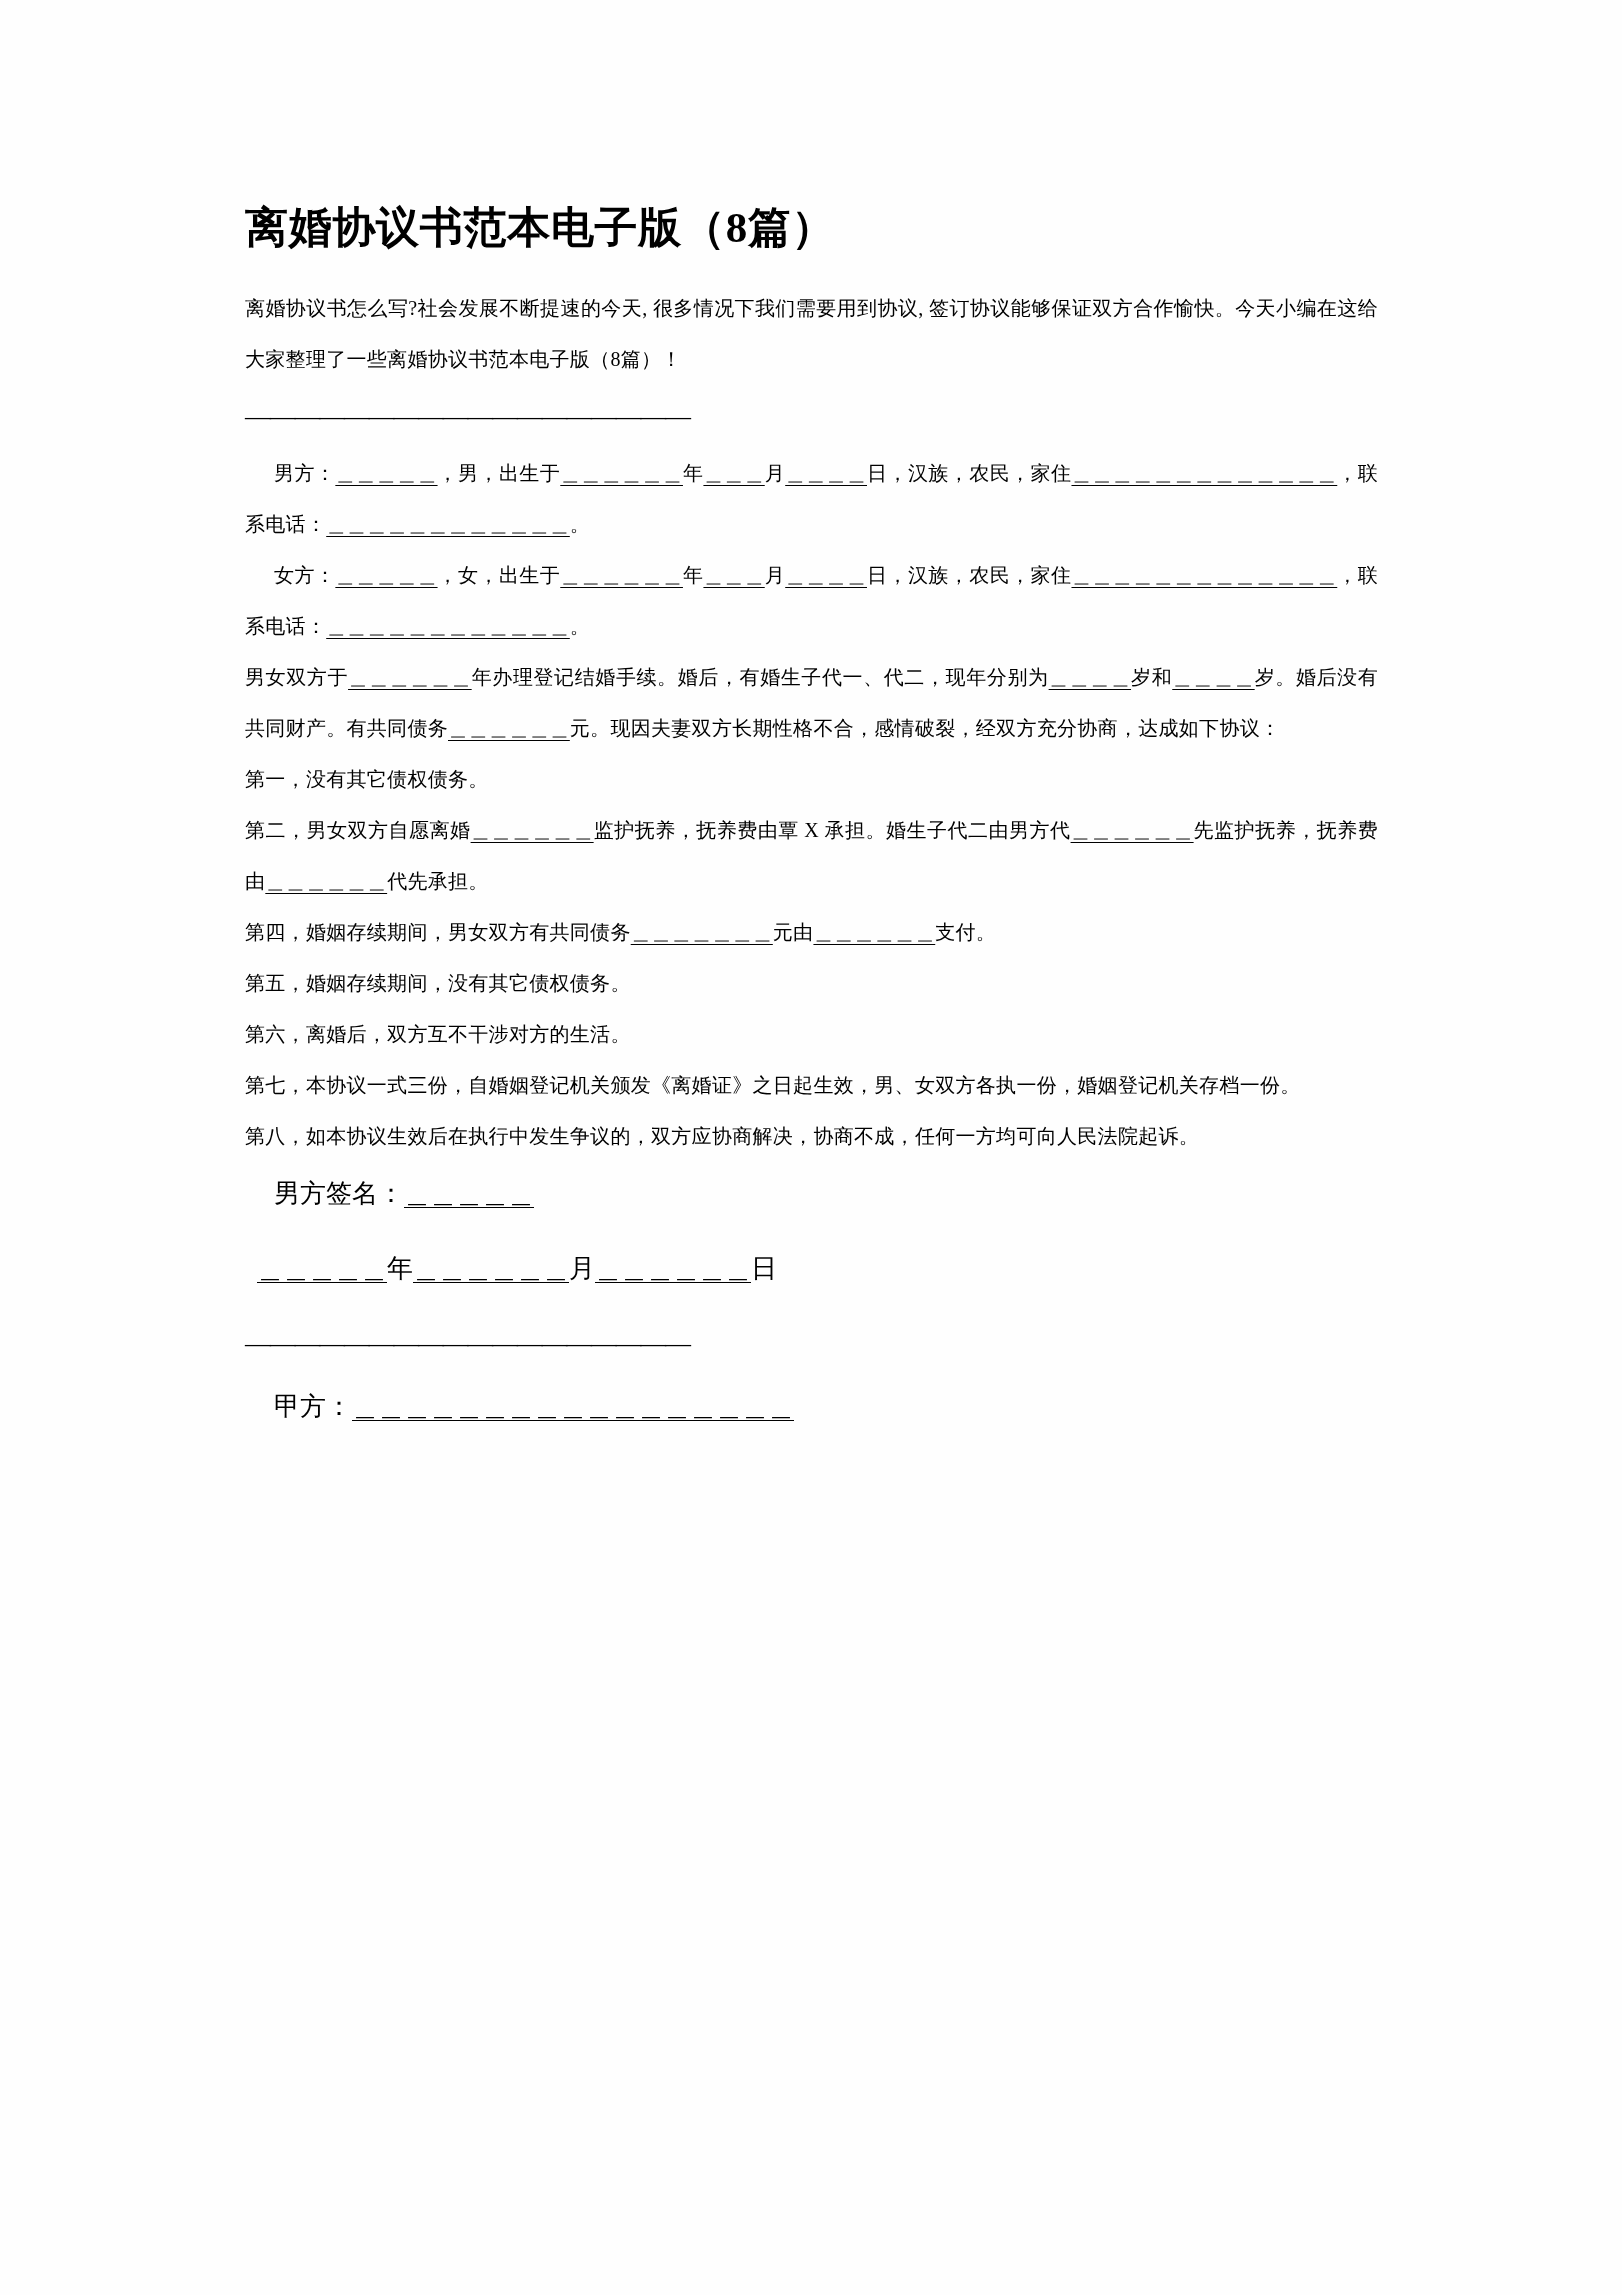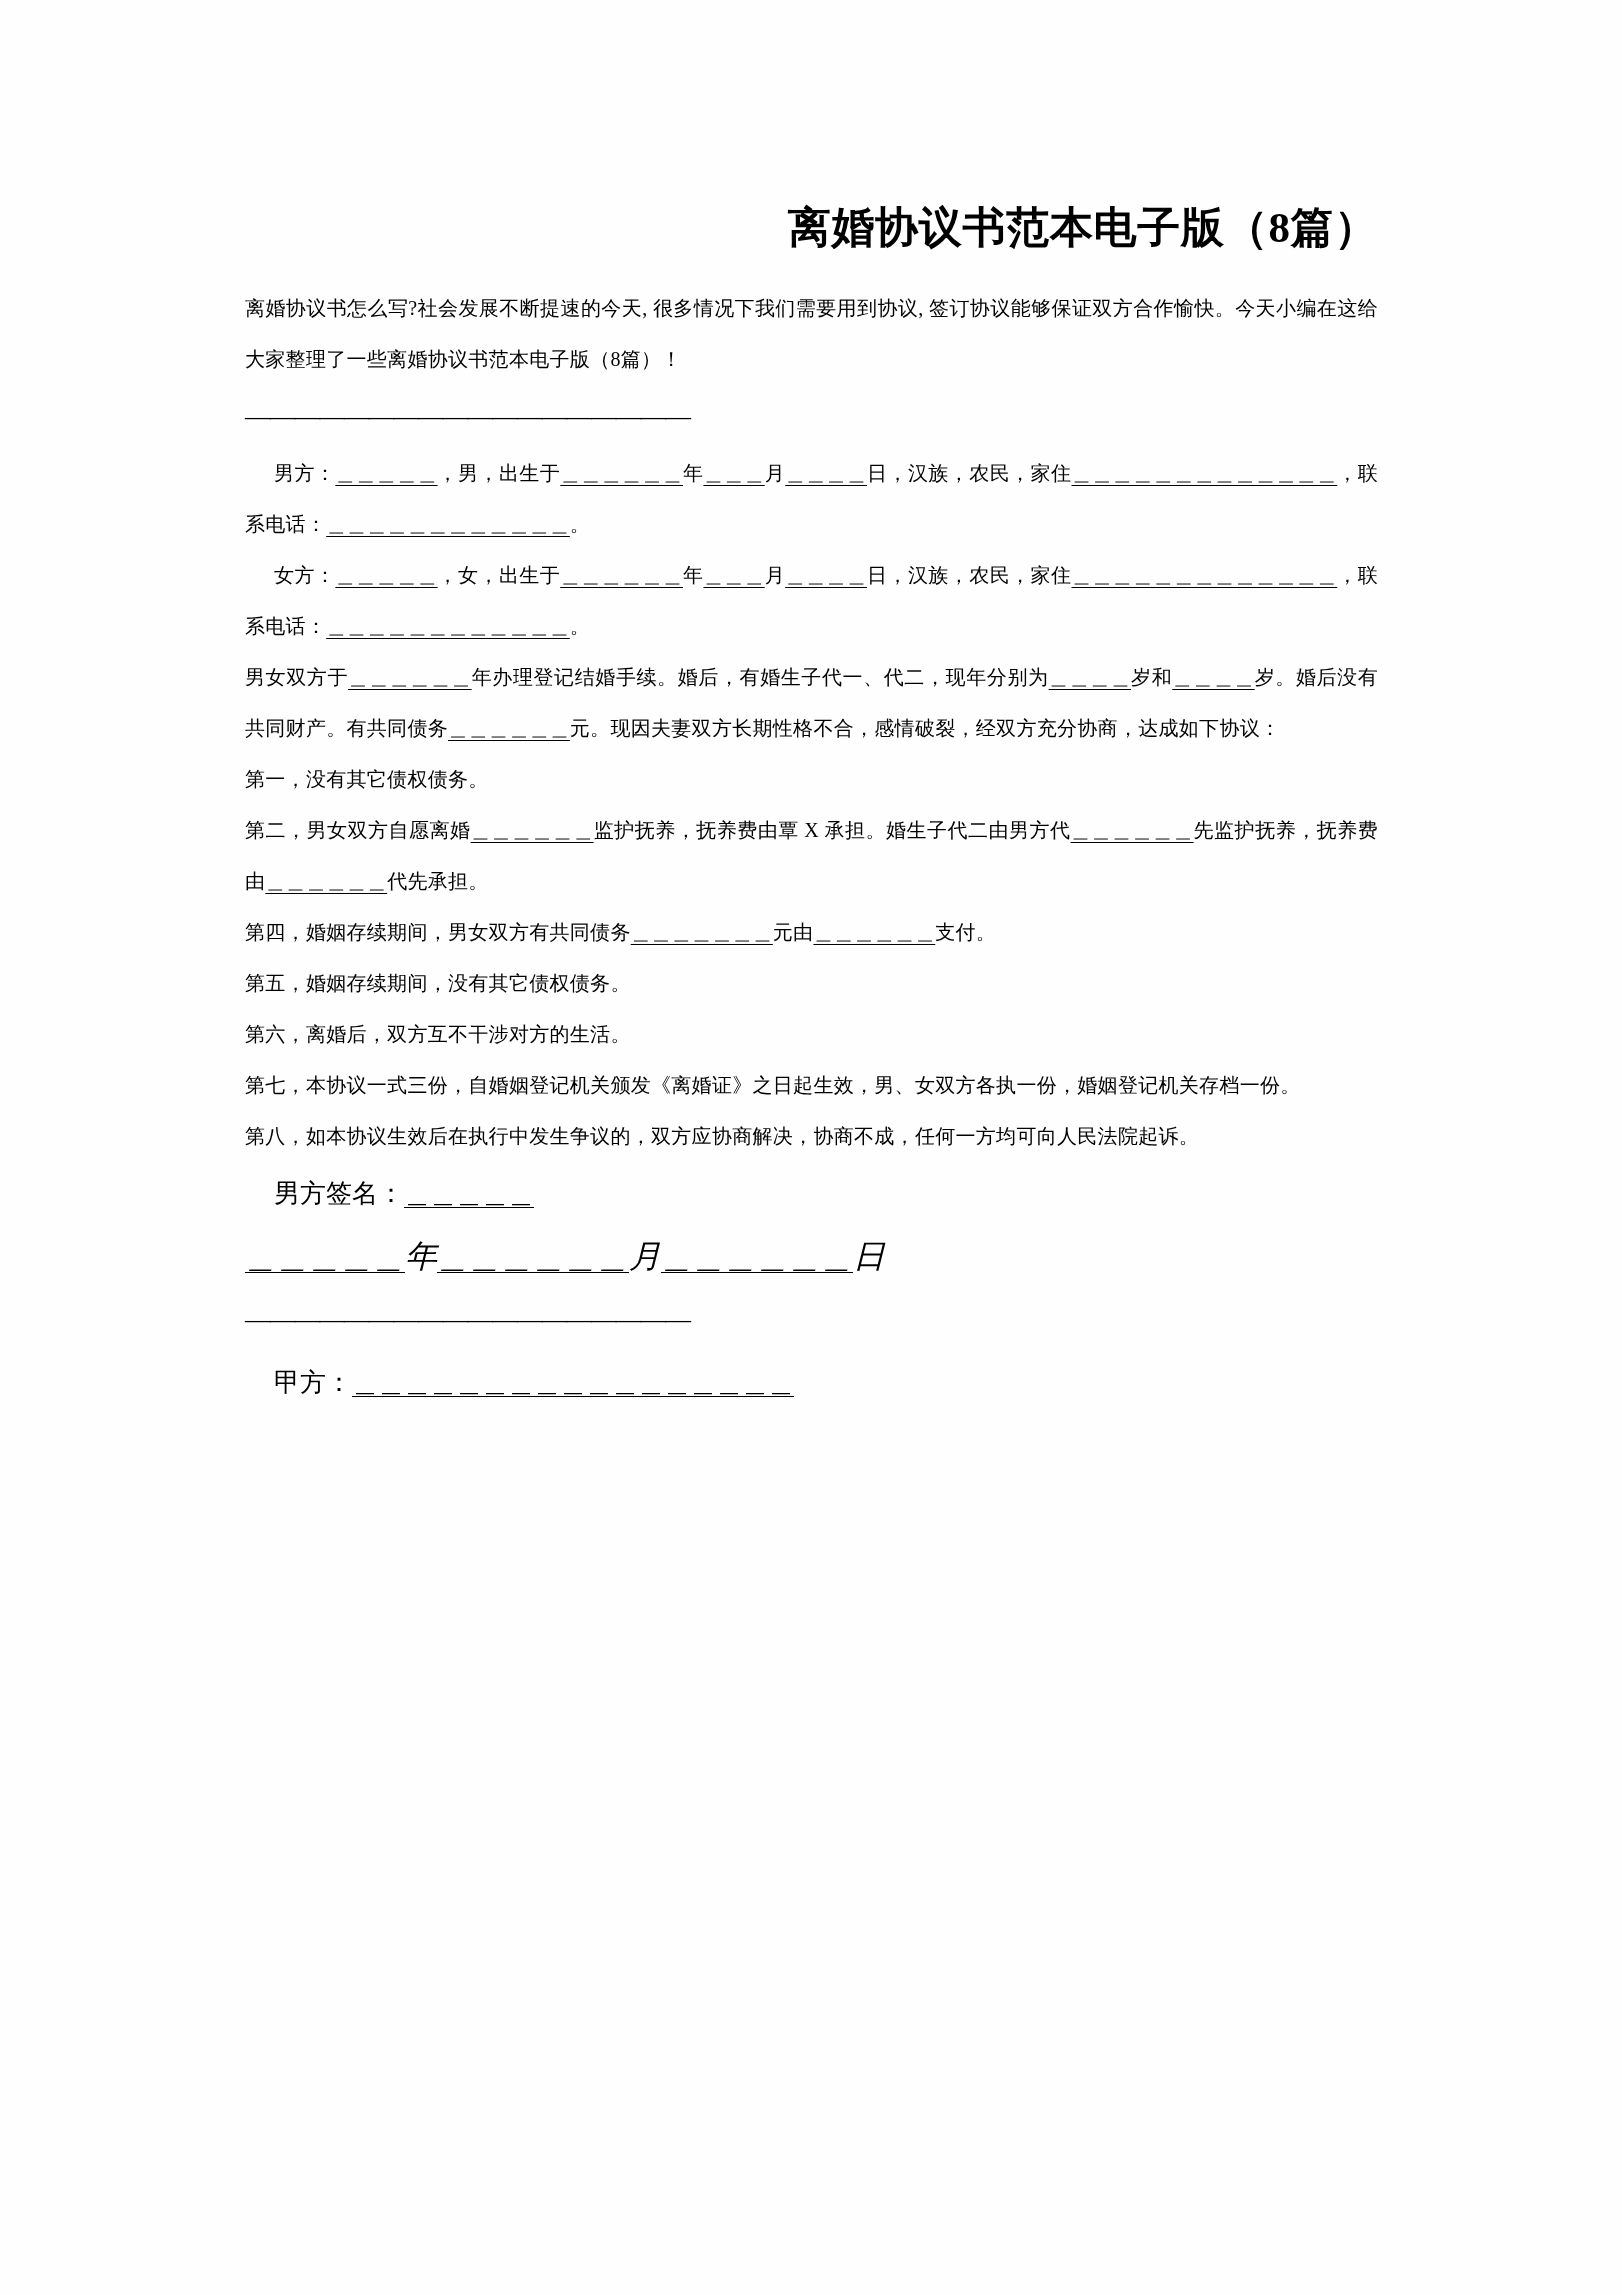--- a/index.html
+++ b/index.html
@@ -18,21 +18,21 @@
     position: relative;
     width: 1623px;
     height: 2295px;
     background: #fefefe;
     box-sizing: border-box;
     padding: 196px 245px 0 245px;
   }
   .doc-title {
     font-size: 43px;
     font-weight: bold;
-    text-align: right;
+    text-align: left;
     line-height: 63px;
     letter-spacing: 0.7px;
     margin: 0 0 23.6px 0;
     white-space: nowrap;
   }
   .para {
     font-size: 20px;
     line-height: 51px;
     text-align: justify;
     text-justify: inter-character;
@@ -57,26 +57,25 @@
     white-space: pre;
   }
   .sign-line {
     font-size: 26px;
     line-height: 63px;
     margin: 0;
     text-indent: 29px;
     white-space: nowrap;
   }
   .date-line {
-    font-size: 32px;
+    font-size: 26px;
     line-height: 63px;
-    margin: 0;
+    margin: 12px;
     text-indent: 0;
     white-space: nowrap;
-    font-style: italic;
   }
 </style>
 </head>
 <body>
 
 <div class="page">
 
   <h1 class="doc-title">离婚协议书范本电子版（8篇）</h1>
 
   <p class="para">离婚协议书怎么写?社会发展不断提速的今天, 很多情况下我们需要用到协议, 签订协议能够保证双方合作愉快。今天小编在这给大家整理了一些离婚协议书范本电子版（8篇）！</p>

